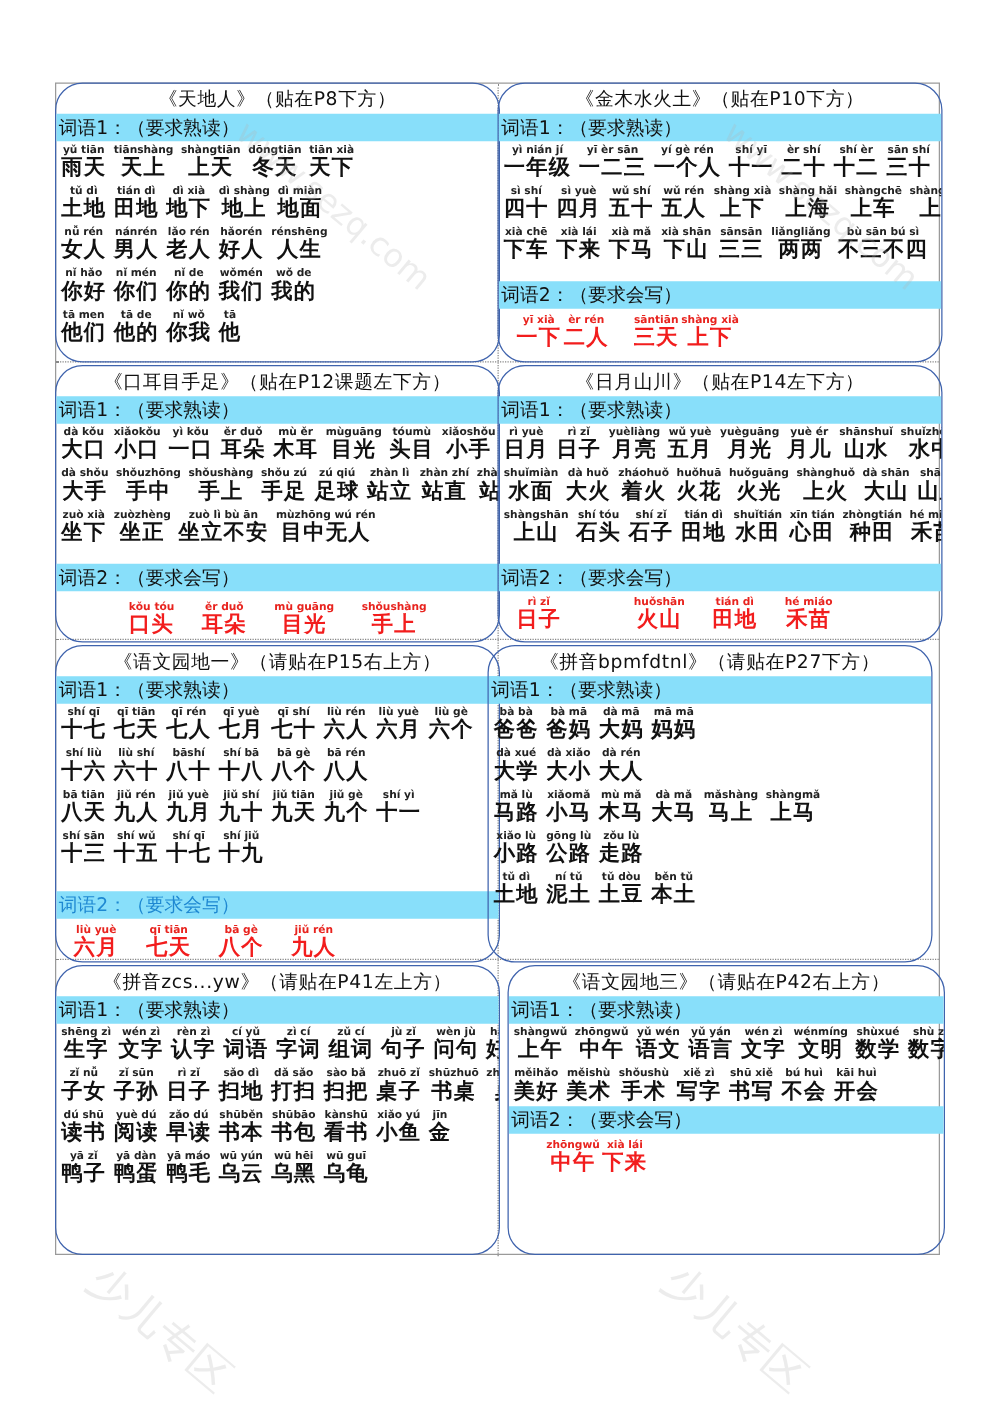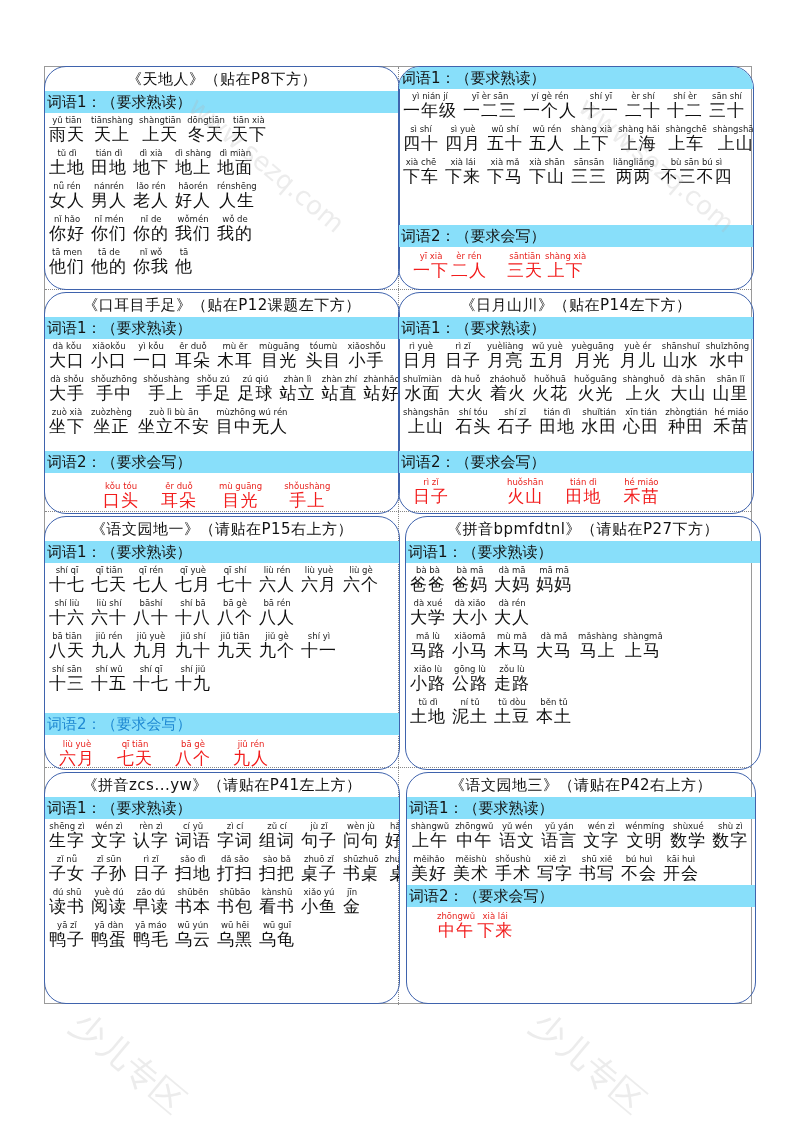--- a/index.html
+++ b/index.html
@@ -23,21 +23,21 @@
   .card-title {
     text-align: center; font-size: 15px; color: #111; letter-spacing: 0.5px;
     height: 24px; line-height: 24px; white-space: nowrap;
   }
   .band {
     background: #88dffa; height: 22px; line-height: 22px; font-size: 15px;
     padding-left: 2px; color: #111; white-space: nowrap; position: relative;
   }
   .band.blue-text { color: #1e88d2; }
   .rows { padding: 2px 0 0 4px; }
-  .row { display: flex; flex-wrap: nowrap; align-items: flex-end; white-space: nowrap; margin-bottom: 4px; }
+  .row { display: flex; flex-wrap: nowrap; align-items: flex-end; white-space: nowrap; margin-bottom: 4px; font-weight: bold; }
   .word { display: inline-flex; flex-direction: column; align-items: center; margin-right: 6px; }
   .py { font-size: 8.5px; line-height: 10px; color: #222; white-space: nowrap; }
   .hz { font-size: 17px; line-height: 19px; color: #111; letter-spacing: 1px; }
   .red .py { color: #e8231e; }
   .red .hz { color: #f21d1d; }
 
   .wm {
     position: absolute; color: rgba(180,180,180,0.25); font-size: 34px; transform: rotate(40deg);
     white-space: nowrap; pointer-events: none; font-family: "DejaVu Sans", sans-serif;
   }
@@ -159,20 +159,21 @@
             <span class="hz">你我</span>
           </span>
           <span class="word">
             <span class="py">tā</span>
             <span class="hz">他</span>
           </span>
         </div>
       </div>
     </div>
     <div class="card" style="left: 398px; top: 66px; width: 356px; height: 224px;">
+      <div class="card-title">《金木水火土》（贴在P10下方）</div>
       <div class="band">词语1：（要求熟读）</div>
       <div class="rows">
         <div class="row">
           <span class="word">
             <span class="py">yì nián jí</span>
             <span class="hz">一年级</span>
           </span>
           <span class="word">
             <span class="py">yī èr sān</span>
             <span class="hz">一二三</span>
@@ -655,21 +656,21 @@
             <span class="py">bā gè</span>
             <span class="hz">八个</span>
           </span>
           <span class="word" style="margin-right: 22px;">
             <span class="py">jiǔ rén</span>
             <span class="hz">九人</span>
           </span>
         </div>
       </div>
     </div>
-    <div class="card" style="left: 405px; top: 516px; width: 356px; height: 254px;">
+    <div class="card" style="left: 390px; top: 516px; width: 356px; height: 254px;">
       <div class="card-title">《拼音bpmfdtnl》（请贴在P27下方）</div>
       <div class="band">词语1：（要求熟读）</div>
       <div class="rows">
         <div class="row">
           <span class="word">
             <span class="py">bà bà</span>
             <span class="hz">爸爸</span>
           </span>
           <span class="word">
             <span class="py">bà mā</span>

